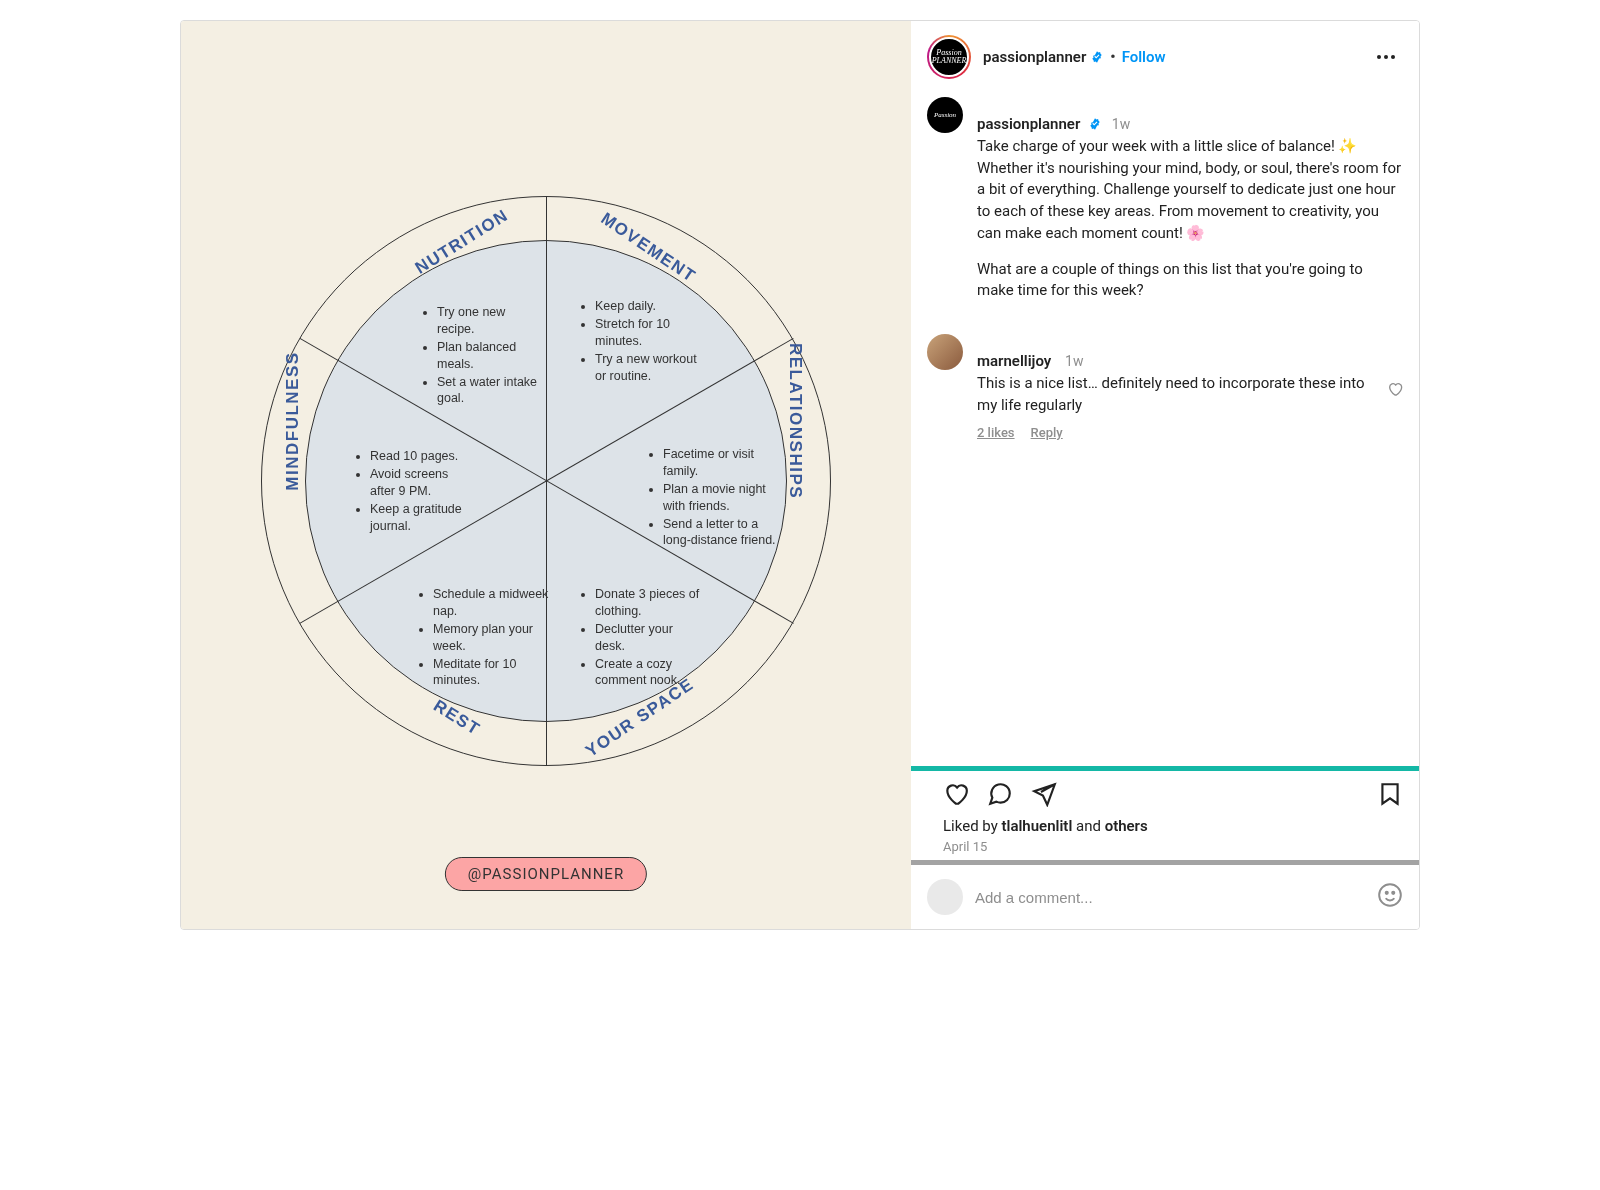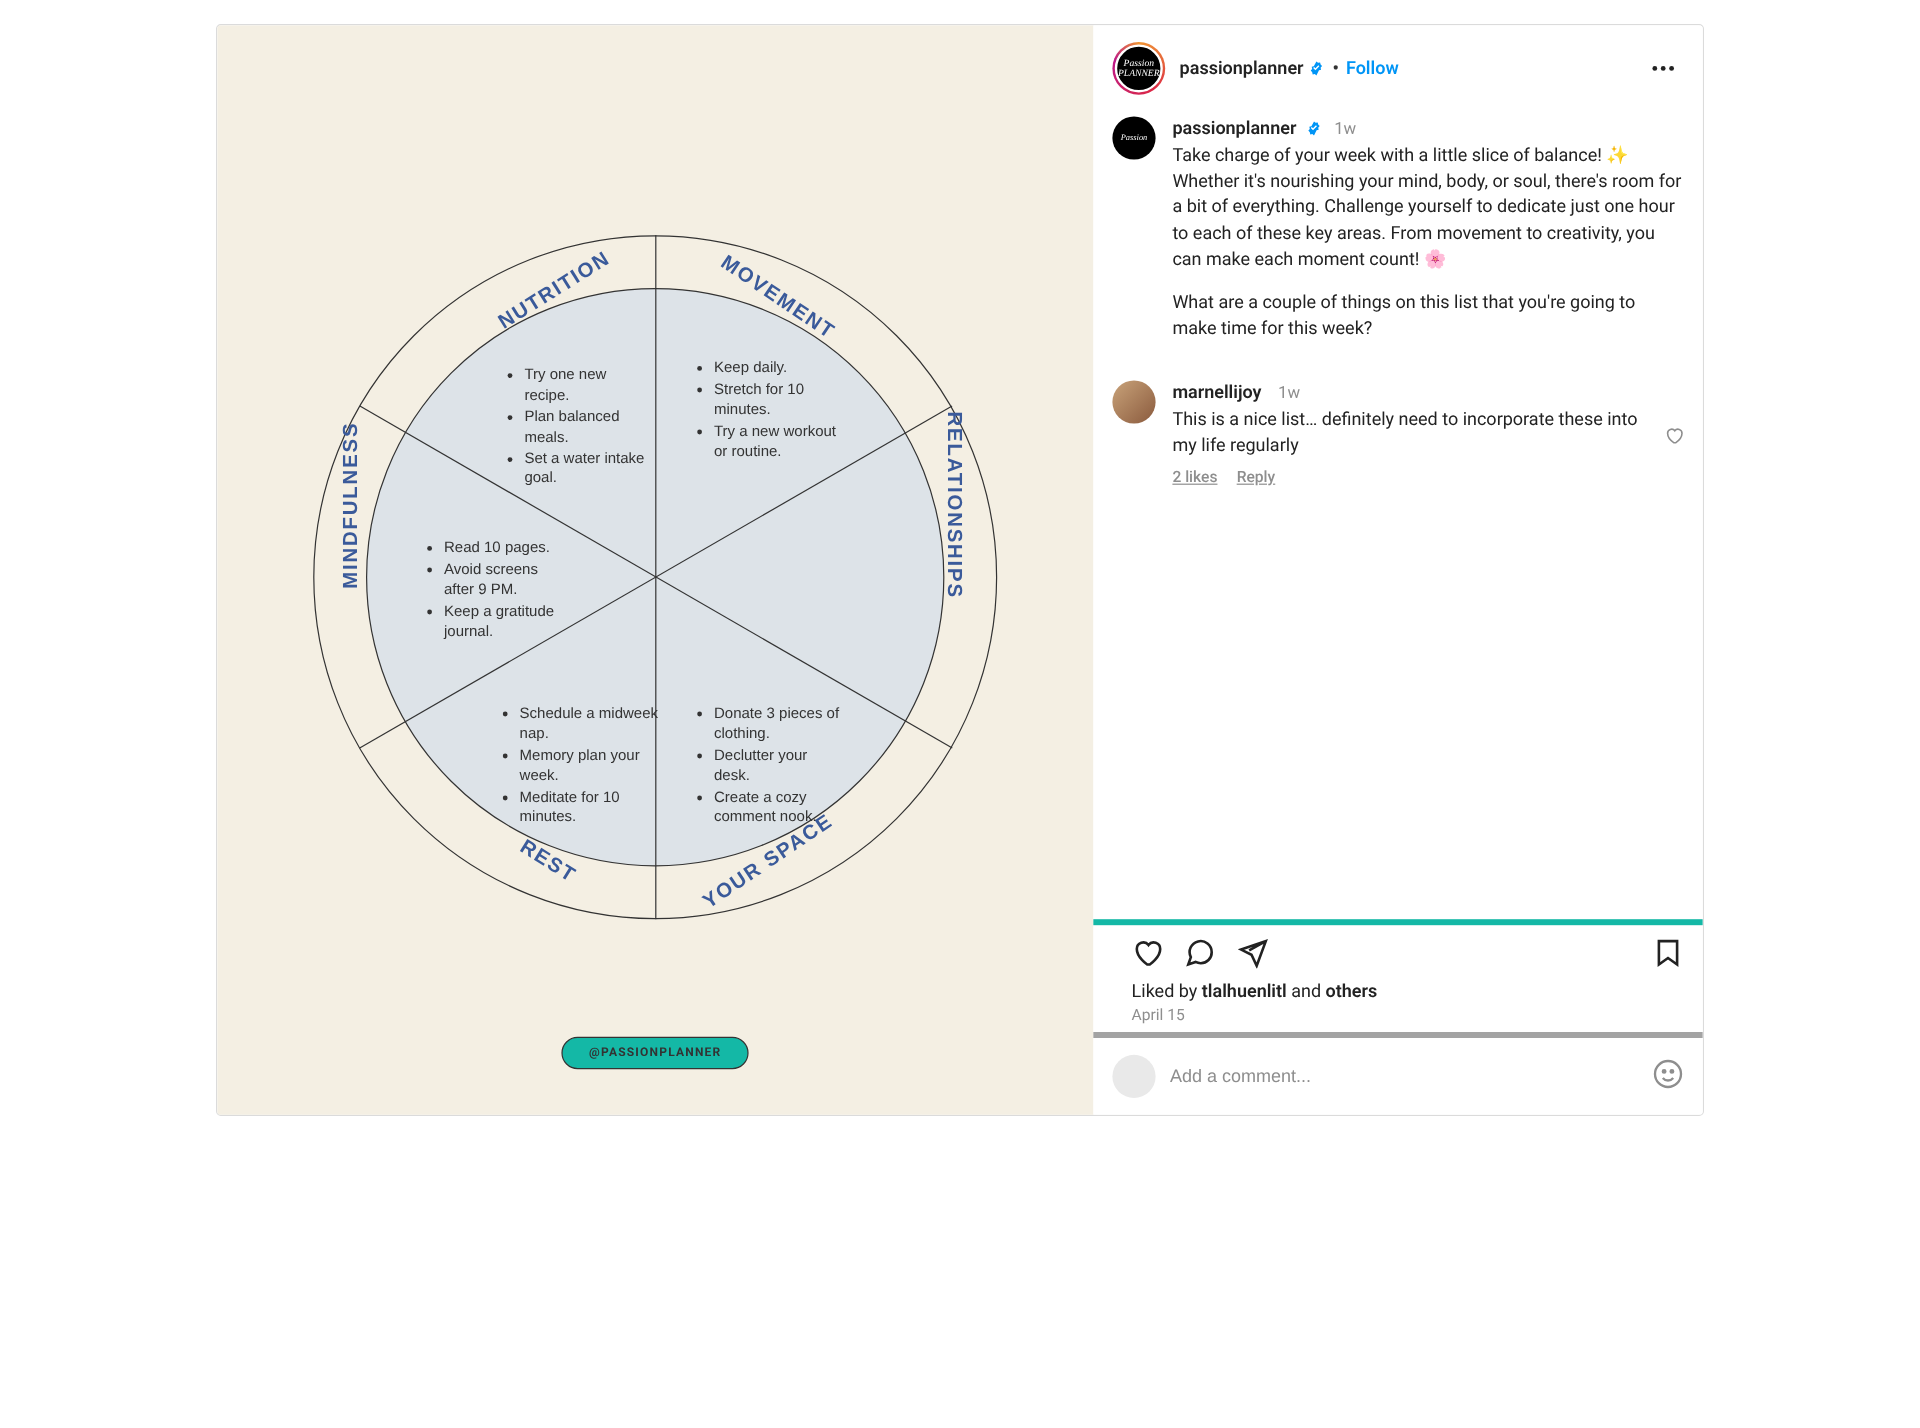--- a/index.html
+++ b/index.html
@@ -95,25 +95,25 @@
   .section-items ul { list-style: disc; padding-left: 14px; }
   .section-items li { margin-bottom: 1px; }
   .handle-pill {
     position: absolute;
     bottom: 40px;
     left: 50%;
     transform: translateX(-50%);
     border: 1.3px solid #333;
     border-radius: 20px;
     padding: 7px 22px;
-    font-size: 10px;
-    font-weight: 700;
+    font-size: 15px;
+    font-weight: 400;
     letter-spacing: 1px;
     color: #333;
-    background: #14b8a6;
+    background: #fca5a5;
   }
   
   .post-side {
     flex: 1;
     display: flex;
     flex-direction: column;
     background: #fff;
   }
   .side-header {
     display: flex;
@@ -208,20 +208,21 @@
     width: 36px;
     height: 36px;
     border-radius: 50%;
     flex-shrink: 0;
     background: linear-gradient(135deg,#c9a37a,#8a5a3d);
   }
   .caption-text {
     font-size: 15px;
     line-height: 1.45;
     color: #222;
+    margin-top: 17px;
   }
   .caption-text .username {
     font-weight: 600;
     margin-right: 4px;
   }
   .timestamp {
     color: #8e8e8e;
     font-size: 14px;
     margin-left: 6px;
   }
@@ -320,20 +321,27 @@
             <li>Try one new recipe.</li>
             <li>Plan balanced meals.</li>
             <li>Set a water intake goal.</li>
           </ul>
         </div>
       <div class="section-items" style="top:102px;left:320px;width:120px">
           <ul>
             <li>Keep daily.</li>
             <li>Stretch for 10 minutes.</li>
             <li>Try a new workout or routine.</li>
+          </ul>
+        </div>
+      <div class="section-items" style="top:250px;left:388px;width:132px">
+          <ul>
+            <li>Facetime or visit family.</li>
+            <li>Plan a movie night with friends.</li>
+            <li>Send a letter to a long-distance friend.</li>
           </ul>
         </div>
       <div class="section-items" style="top:390px;left:320px;width:125px">
           <ul>
             <li>Donate 3 pieces of clothing.</li>
             <li>Declutter your desk.</li>
             <li>Create a cozy comment nook.</li>
           </ul>
         </div>
       <div class="section-items" style="top:390px;left:158px;width:130px">

